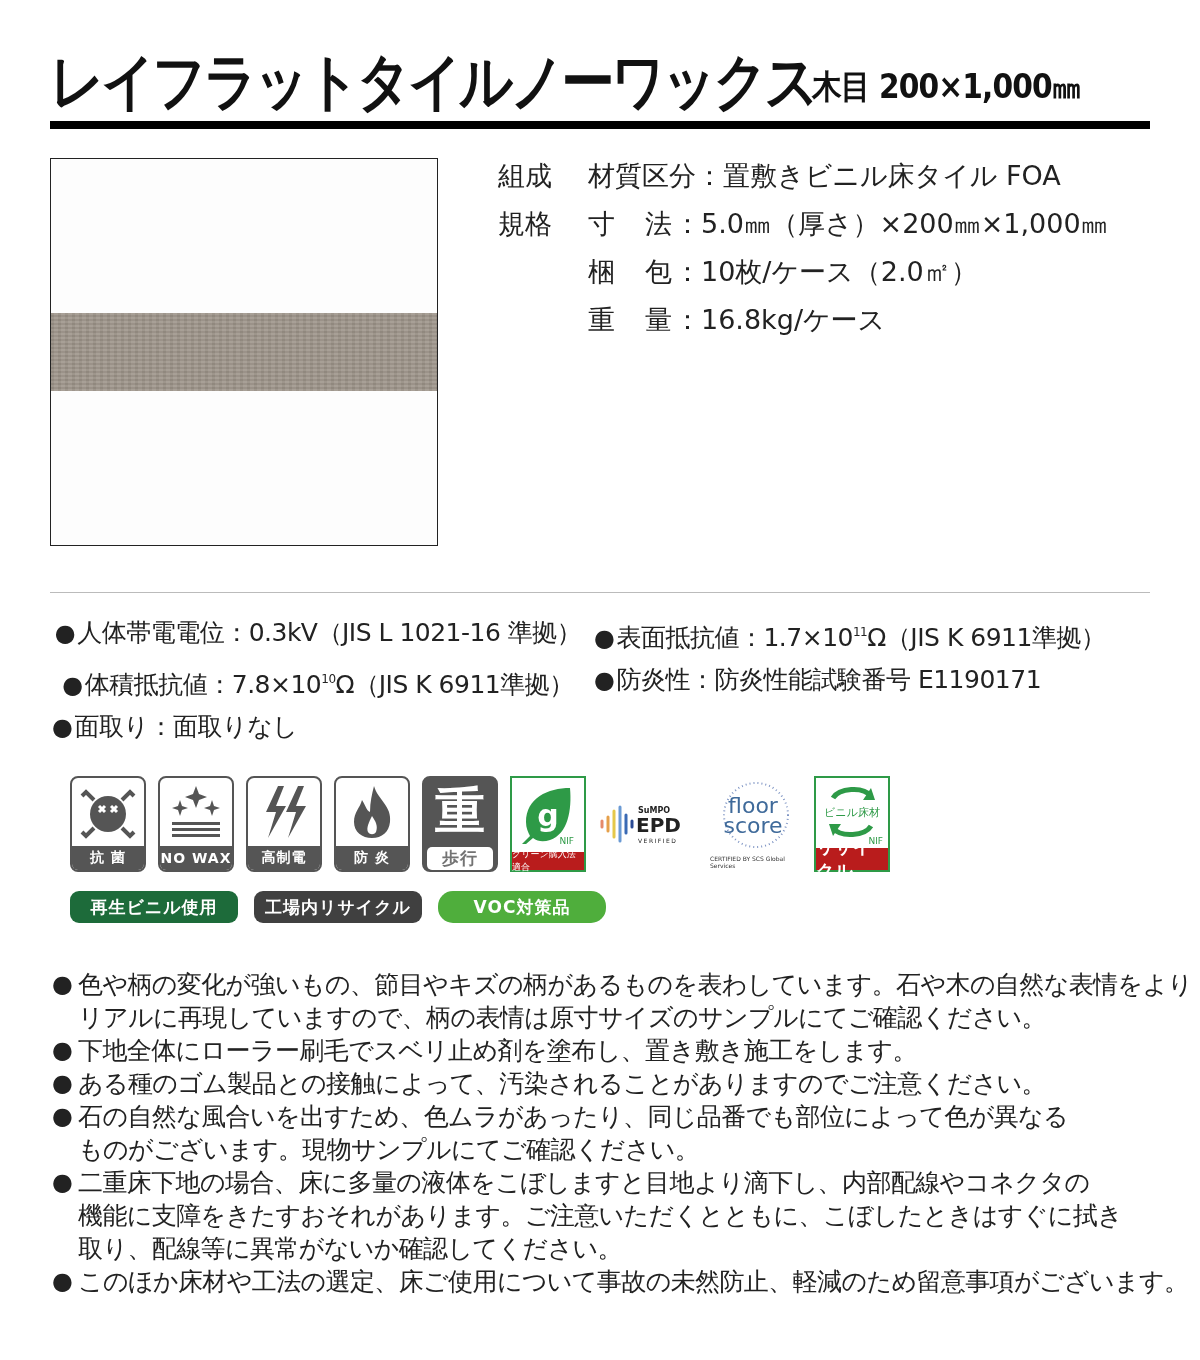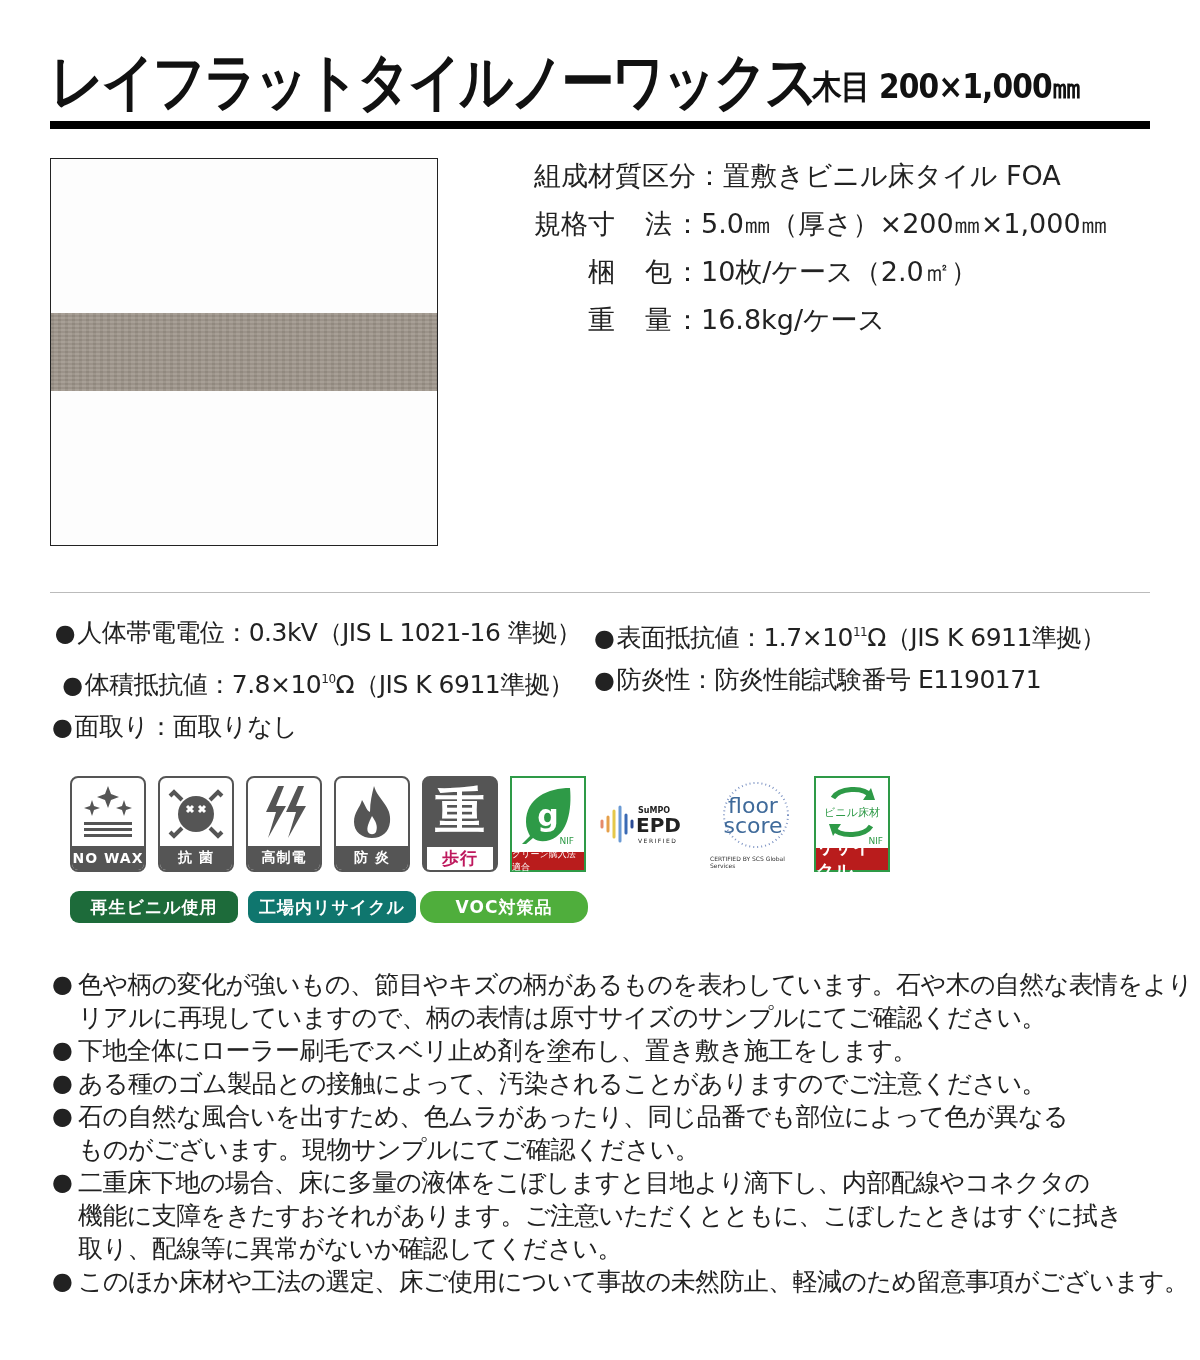--- a/index.html
+++ b/index.html
@@ -13,45 +13,45 @@
 
   .swatch { position: absolute; left: 50px; top: 158px; width: 388px; height: 388px; border: 1px solid #222; background: #fdfdfd; }
   .swatch .band { position: absolute; left: 0; top: 154px; width: 386px; height: 78px;
     background:
       repeating-linear-gradient(0deg, rgba(255,255,255,0.06) 0 2px, rgba(0,0,0,0.05) 2px 4px),
       repeating-linear-gradient(90deg, rgba(0,0,0,0.04) 0 3px, rgba(255,255,255,0.05) 3px 7px),
       #9e958a; }
 
   .spec { position: absolute; left: 498px; top: 152px; font-size: 27px; line-height: 48px; color: #222; }
   .spec-row { display: flex; white-space: nowrap; }
-  .spec-cat { width: 90px; text-align: right; }
+  .spec-cat { width: 90px; }
   .spec-key { width: 86px; display: flex; justify-content: space-between; padding-right: 2px; }
   .spec-val { }
 
   .divider { position: absolute; left: 50px; top: 592px; width: 1100px; height: 1px; background: #bbb; }
 
   .props { position: absolute; left: 52px; top: 612px; font-size: 25px; line-height: 41px; color: #222; white-space: nowrap; letter-spacing: -0.5px; }
   .props .row { display: flex; text-align: center; }
   .props .cell { margin-right: 10px; }
   .props .w1 { width: 532px; }
   .bullet { font-size: 24px; margin-right: 2px; }
   sup { font-size: 12px; vertical-align: 10px; }
 
   .icons { position: absolute; left: 70px; top: 776px; display: flex; gap: 12px; }
   .icon-tile { width: 76px; height: 96px; border: 2px solid #555; border-radius: 8px; background: #fff; display: flex; flex-direction: column; overflow: hidden; }
   .icon-tile .glyph { flex: 1; display: flex; align-items: center; justify-content: center; }
   .icon-tile .cap { height: 24px; background: #555; color: #fff; font-size: 14px; font-weight: bold; display: flex; align-items: center; justify-content: center; letter-spacing: 1px; }
   .icon-tile.dark { background: #555; }
-  .icon-tile.dark .cap { background: #fff; color: #be185d; margin: 2px 3px 3px; border-radius: 0; height: 26px; font-size: 17px; }
+  .icon-tile.dark .cap { background: #fff; color: #737373; margin: 2px 3px 3px; border-radius: 5px; height: 26px; font-size: 17px; }
   .green-box { width: 76px; height: 96px; border: 2px solid #2e9a47; background: #fff; display: flex; flex-direction: column; }
   .green-box .glyph { flex: 1; display: flex; align-items: center; justify-content: center; position: relative; }
   .green-box .cap { height: 18px; background: #b91c1c; color: #fff; font-size: 9px; display: flex; align-items: center; justify-content: center; }
   .logo-plain { width: 92px; height: 96px; display: flex; flex-direction: column; align-items: center; justify-content: center; }
 
-  .tags { position: absolute; left: 70px; top: 891px; display: flex; gap: 4px; justify-content: flex-end; }
+  .tags { position: absolute; left: 70px; top: 891px; display: flex; gap: 16px; justify-content: flex-end; }
   .tag { width: 168px; height: 32px; border-radius: 9px; color: #fff; font-size: 17px; font-weight: bold; display: flex; align-items: center; justify-content: center; letter-spacing: 1px; }
 
   .notes { position: absolute; left: 52px; top: 968px; font-size: 25px; line-height: 33px; color: #222; letter-spacing: -0.6px; }
   .note { display: flex; white-space: nowrap; }
   .note .b { width: 26px; flex: none; font-size: 24px; }
   .note .t { white-space: pre-line; }
 </style>
 </head>
 <body>
 
@@ -110,49 +110,49 @@
   </div>
   <div class="row">
     <span class="cell"><span class="bullet">●</span><span>面取り</span><span>：面取りなし</span></span>
   </div>
 </div>
 
 <div class="icons">
   <div class="icon-tile">
     <div class="glyph">
       <svg width="60" height="60" viewBox="0 0 60 60">
+          <circle cx="30" cy="32" r="18" fill="#555"></circle>
+          <g stroke="#555" stroke-width="4" fill="none">
+            <path d="M16 18 L8 10 L4 14"></path>
+            <path d="M44 18 L52 10 L56 14"></path>
+            <path d="M16 46 L8 54 L4 50"></path>
+            <path d="M44 46 L52 54 L56 50"></path>
+          </g>
+          <g stroke="#fff" stroke-width="3">
+            <path d="M21 24 L27 30 M27 24 L21 30"></path>
+            <path d="M33 24 L39 30 M39 24 L33 30"></path>
+          </g>
+        </svg>
+    </div>
+    <div class="cap">抗 菌</div>
+  </div>
+  <div class="icon-tile">
+    <div class="glyph">
+      <svg width="60" height="60" viewBox="0 0 60 60">
           <g fill="#555">
             <path d="M30 4 L33 12 L41 15 L33 18 L30 26 L27 18 L19 15 L27 12Z"></path>
             <path d="M14 18 L16 24 L22 26 L16 28 L14 34 L12 28 L6 26 L12 24Z"></path>
             <path d="M46 18 L48 24 L54 26 L48 28 L46 34 L44 28 L38 26 L44 24Z"></path>
             <rect x="6" y="40" width="48" height="3"></rect>
             <rect x="6" y="46" width="48" height="3"></rect>
             <rect x="6" y="52" width="48" height="3"></rect>
           </g>
         </svg>
     </div>
     <div class="cap">NO WAX</div>
-  </div>
-  <div class="icon-tile">
-    <div class="glyph">
-      <svg width="60" height="60" viewBox="0 0 60 60">
-          <circle cx="30" cy="32" r="18" fill="#555"></circle>
-          <g stroke="#555" stroke-width="4" fill="none">
-            <path d="M16 18 L8 10 L4 14"></path>
-            <path d="M44 18 L52 10 L56 14"></path>
-            <path d="M16 46 L8 54 L4 50"></path>
-            <path d="M44 46 L52 54 L56 50"></path>
-          </g>
-          <g stroke="#fff" stroke-width="3">
-            <path d="M21 24 L27 30 M27 24 L21 30"></path>
-            <path d="M33 24 L39 30 M39 24 L33 30"></path>
-          </g>
-        </svg>
-    </div>
-    <div class="cap">抗 菌</div>
   </div>
   <div class="icon-tile">
     <div class="glyph">
       <svg width="60" height="60" viewBox="0 0 60 60">
           <g fill="#555">
             <path d="M24 4 L12 30 L22 30 L14 56 L32 24 L22 24 L30 4Z"></path>
             <path d="M44 4 L32 30 L42 30 L34 56 L52 24 L42 24 L50 4Z"></path>
           </g>
         </svg>
     </div>
@@ -214,21 +214,21 @@
           <path d="M16 56 L12 44 L24 44Z" fill="#2e9a47"></path>
           <text x="66" y="64" font-size="9" fill="#2e9a47" text-anchor="end" font-family="DejaVu Sans, sans-serif">NIF</text>
         </svg>
     </div>
     <div class="cap" style="font-size:18px;font-weight:bold;height:22px;">リサイクル</div>
   </div>
 </div>
 
 <div class="tags">
   <div class="tag" style="background:#1d6b3a;">再生ビニル使用</div>
-  <div class="tag" style="background:#0f766e;margin-left:6px;">工場内リサイクル</div>
+  <div class="tag" style="background:#404040;">工場内リサイクル</div>
   <div class="tag" style="background:#4fae3c;border-radius:15px;">VOC対策品</div>
 </div>
 
 <div class="notes">
   <div class="note">
       <span class="b">●</span>
       <span class="t">色や柄の変化が強いもの、節目やキズの柄があるものを表わしています。石や木の自然な表情をより
 リアルに再現していますので、柄の表情は原寸サイズのサンプルにてご確認ください。</span>
     </div>
   <div class="note">

